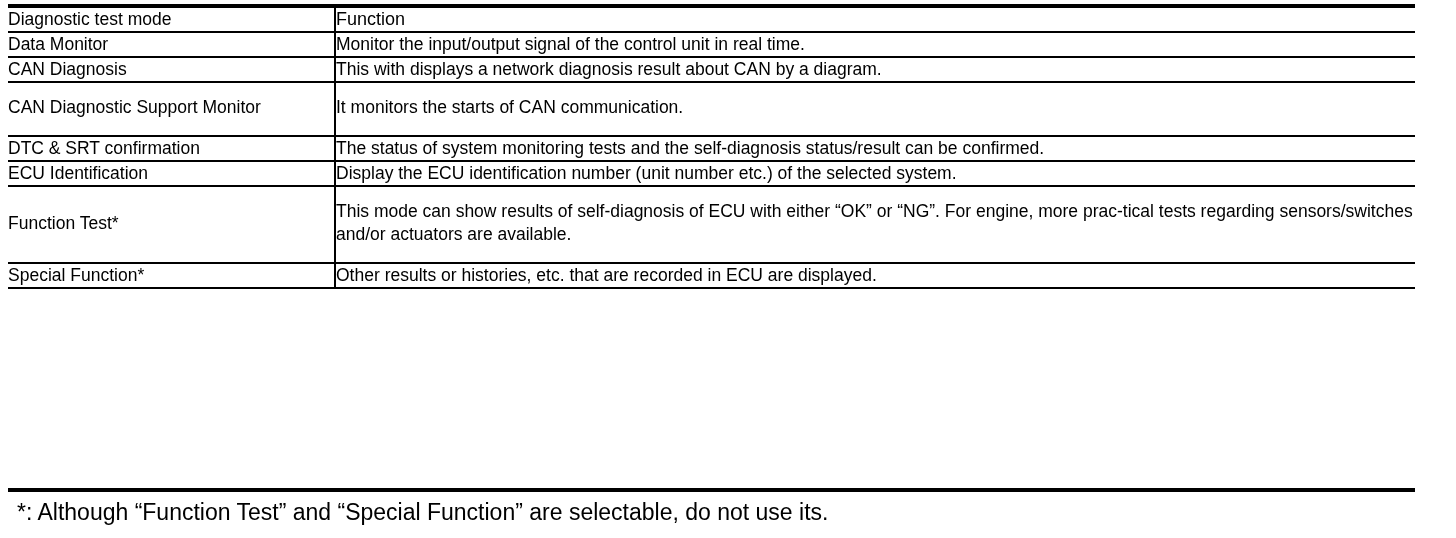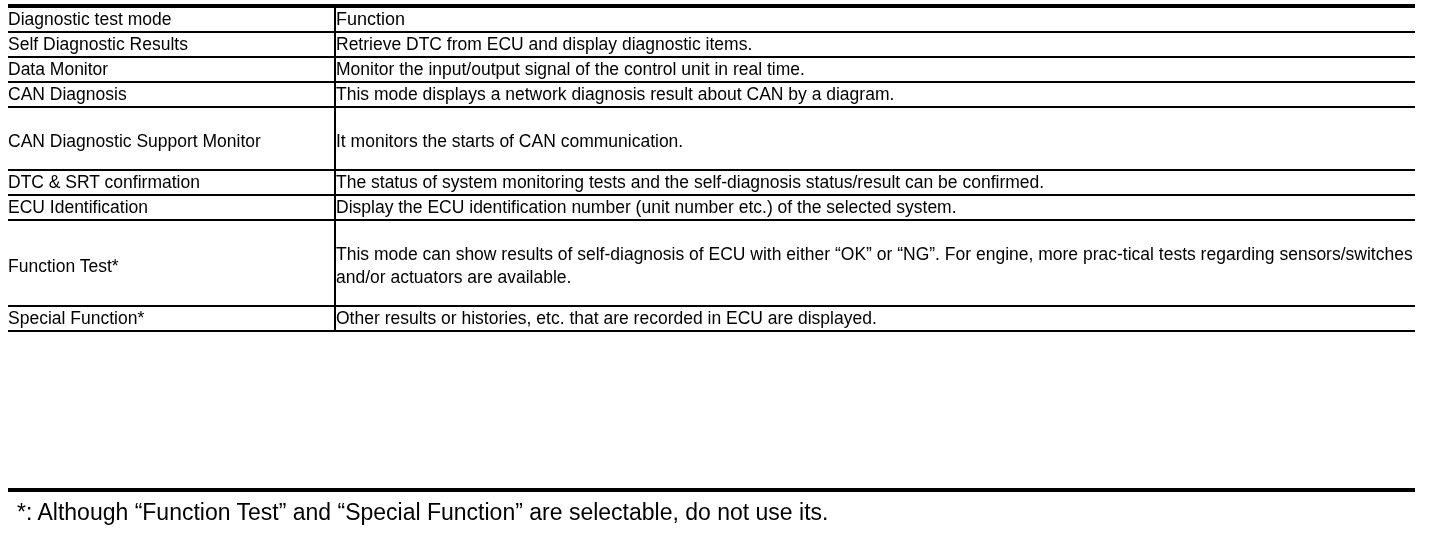--- a/index.html
+++ b/index.html
@@ -81,21 +81,21 @@
   .head-func {
     font-size: 18px;
     line-height: 23px;
     text-align: center;
     padding: 12px 8px 12px 8px;
   }
 
   
   tr.r-tall .cell-mode,
   tr.r-tall .cell-func {
-    padding-top: 22px;
+    padding-top: 13px;
     padding-bottom: 16px;
   }
 
   .footnote-rule {
     position: absolute;
     left: 8px;
     top: 488px;
     width: 1407px;
     height: 4px;
     background: #000;
@@ -123,33 +123,29 @@
         <col class="c-mode">
         <col class="c-func">
       </colgroup>
       <tbody>
         <tr class="header-row">
           <th class="col-mode head-mode">Diagnostic test mode</th>
           <th class="head-func">Function</th>
         </tr>
 
 
-        <tr>
-          <td class="col-mode cell-mode">Self Diagnostic Results</td>
-          <td class="cell-func">Retrieve DTC from ECU and display diagnostic items.</td>
-        </tr>
 
         <tr>
           <td class="col-mode cell-mode">Data Monitor</td>
           <td class="cell-func">Monitor the input/output signal of the control unit in real time.</td>
         </tr>
 
         <tr>
           <td class="col-mode cell-mode">CAN Diagnosis</td>
-          <td class="cell-func">This mode displays a network diagnosis result about CAN by a diagram.</td>
+          <td class="cell-func">This with displays a network diagnosis result about CAN by a diagram.</td>
         </tr>
 
         <tr class="r-tall">
           <td class="col-mode cell-mode">CAN Diagnostic Support Monitor</td>
           <td class="cell-func">It monitors the starts of CAN communication.</td>
         </tr>
 
         <tr>
           <td class="col-mode cell-mode">DTC &amp; SRT confirmation</td>
           <td class="cell-func">The status of system monitoring tests and the self-diagnosis status/result can be confirmed.</td>

